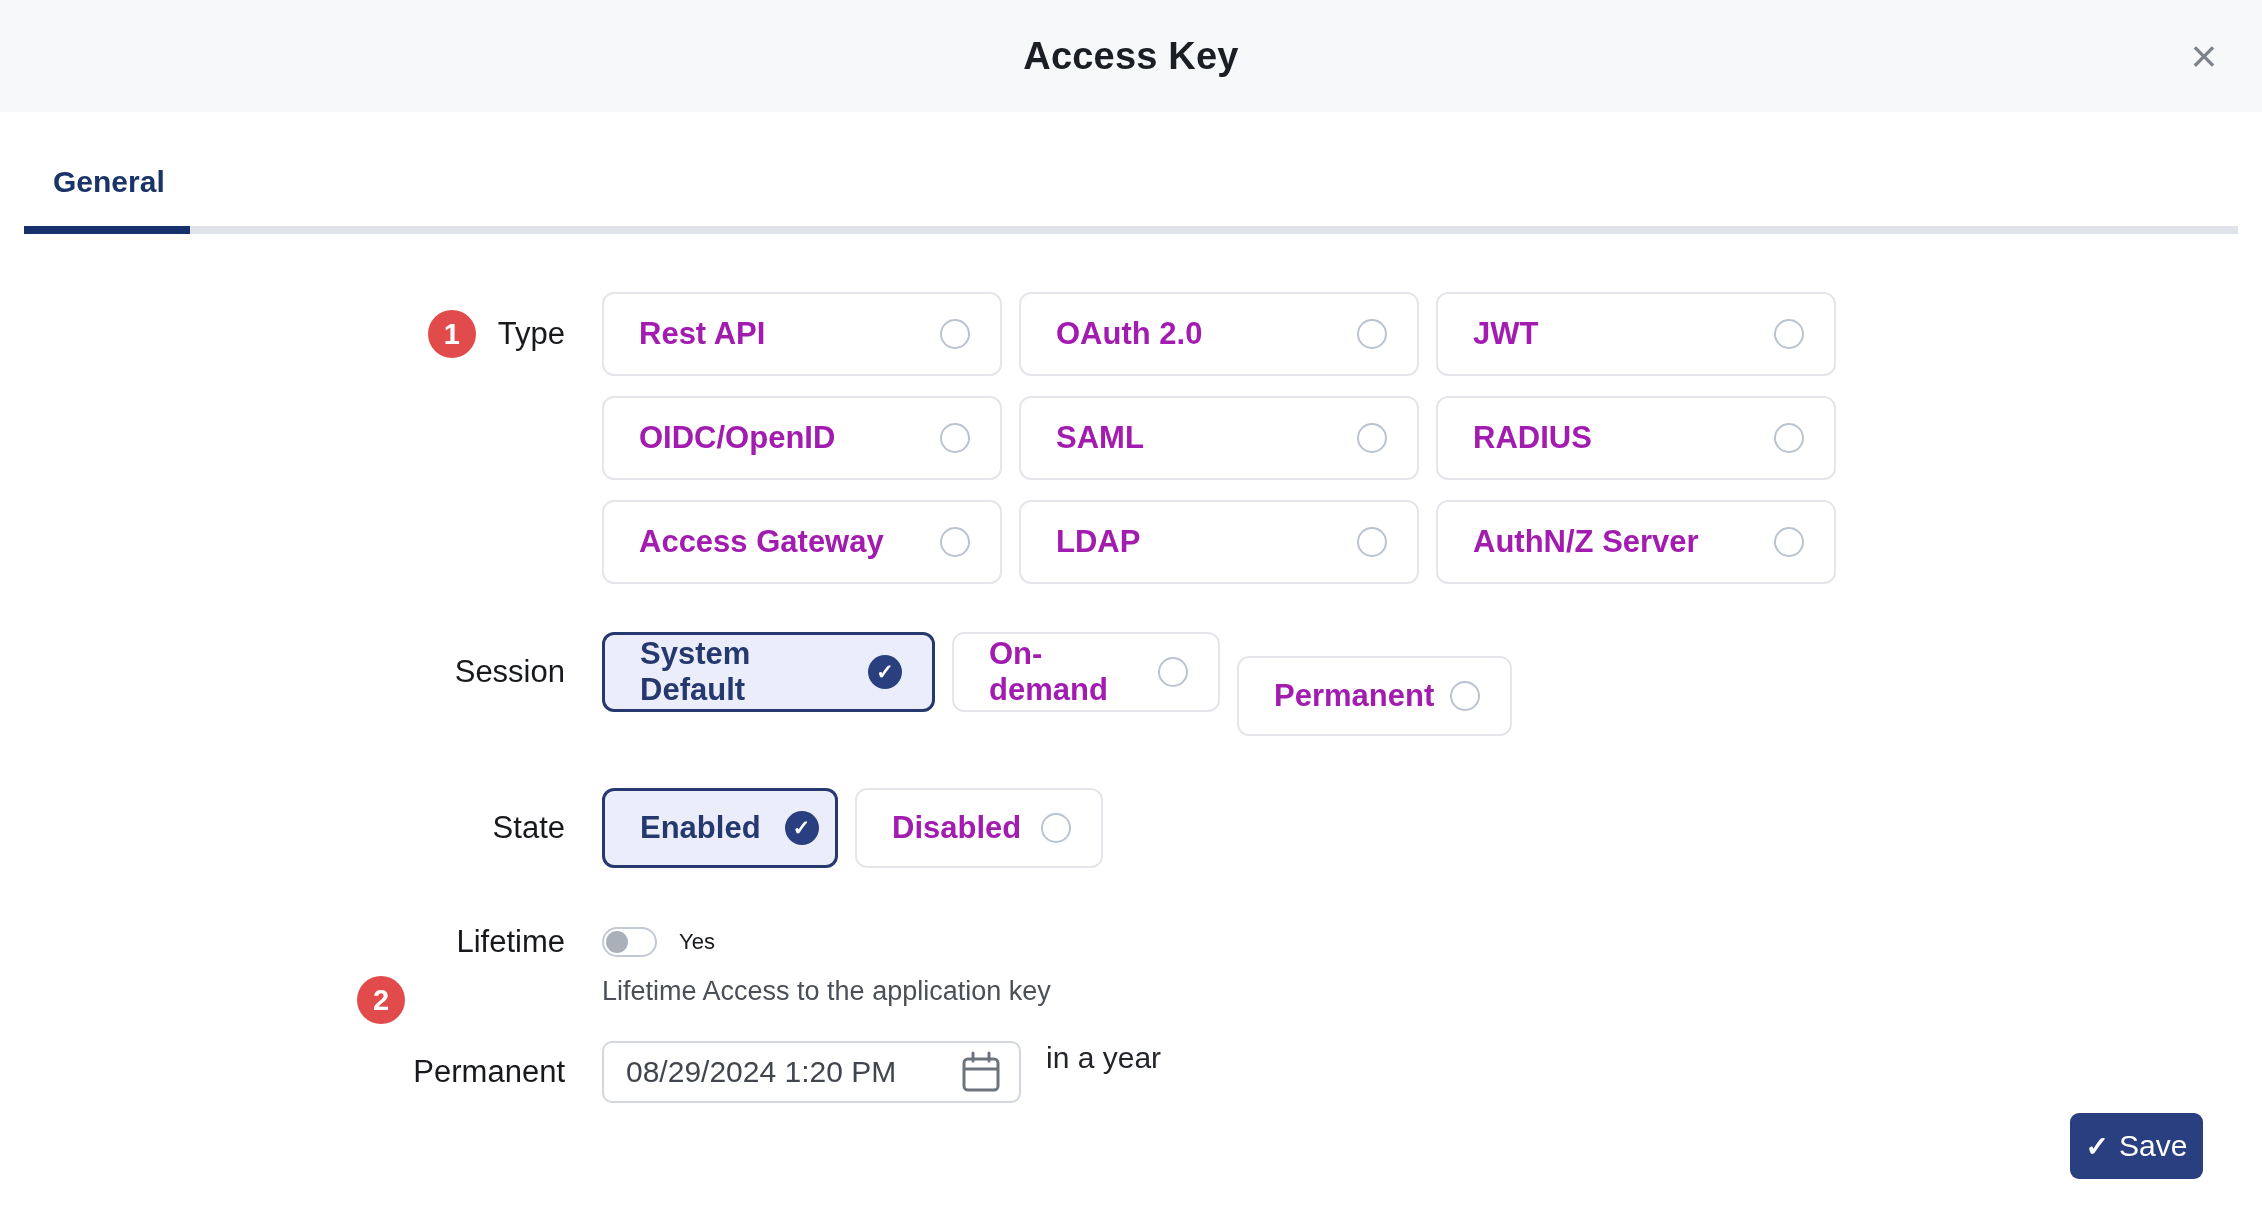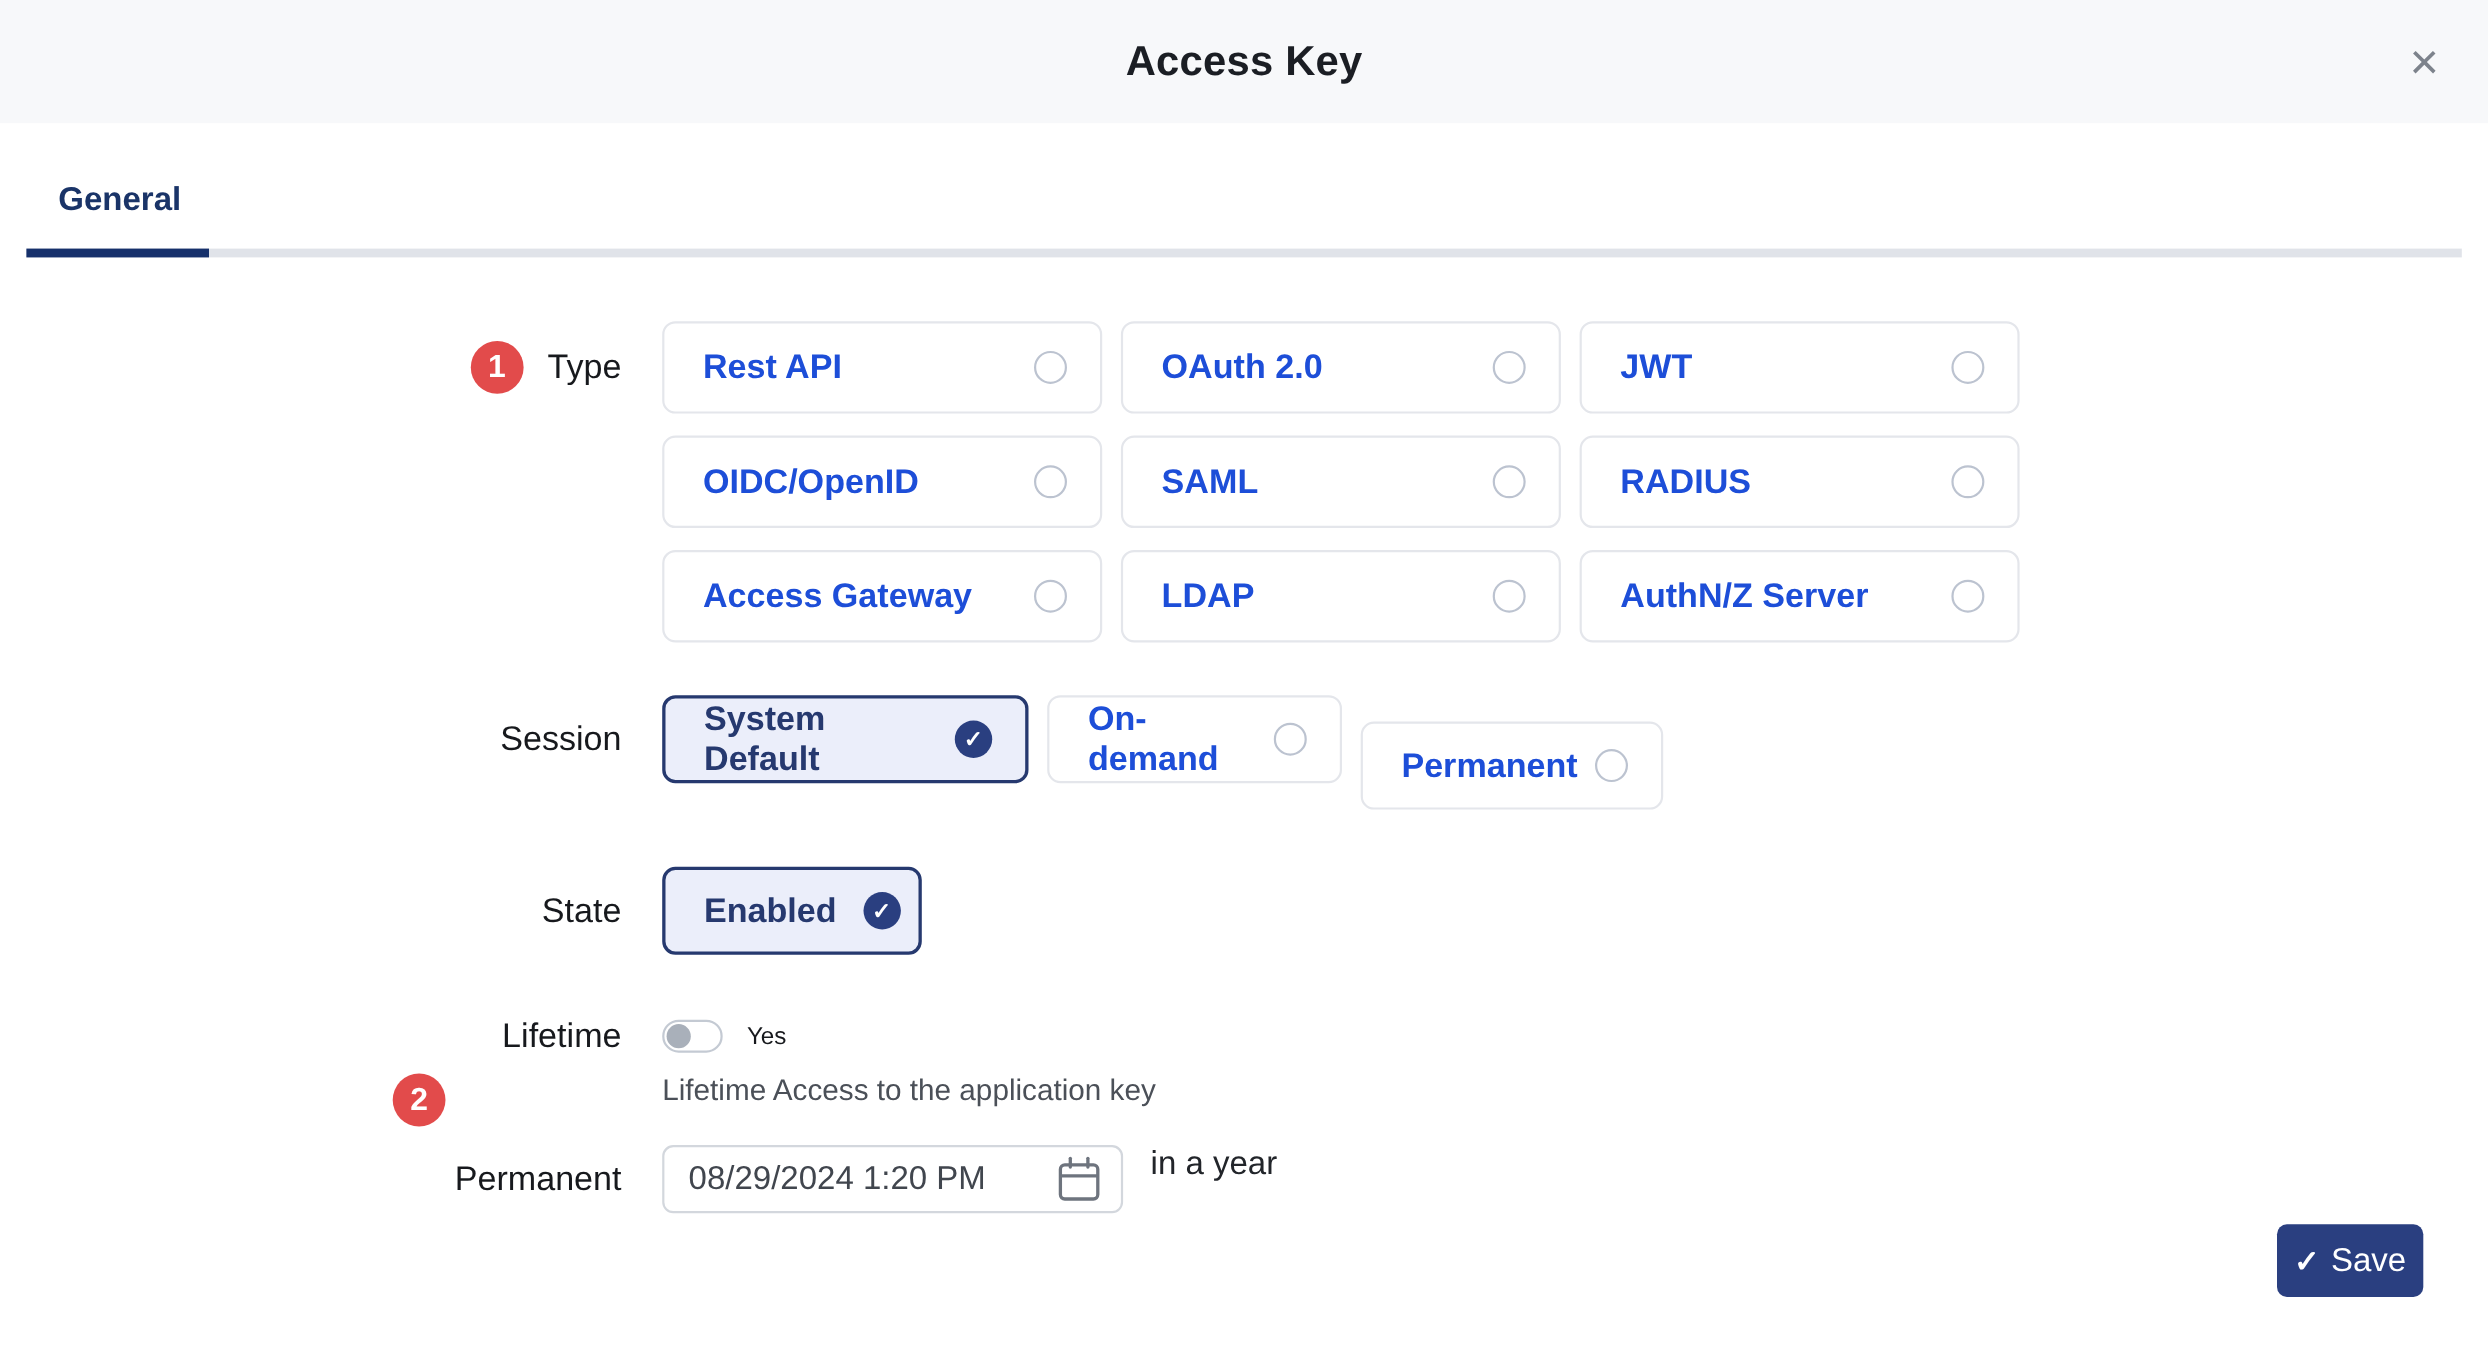--- a/index.html
+++ b/index.html
@@ -29,21 +29,21 @@
   .label-col { width:602px; padding-right:37px; display:flex; align-items:center;
     justify-content:flex-end; font-size:31px; color:#17191d; }
   .badge { width:48px; height:48px; border-radius:50%; background:#e24b4b; color:#ffffff;
     display:flex; align-items:center; justify-content:center;
     font-size:29px; font-weight:700; flex:none; }
 
   
   .card { background:#ffffff; border:2px solid #e4e6eb; border-radius:12px;
     display:flex; align-items:center; justify-content:space-between;
     padding:0 30px 0 35px; cursor:pointer; }
-  .card-text { font-size:31px; font-weight:700; color:#1d4ed8; }
+  .card-text { font-size:31px; font-weight:700; color:#a21caf; }
   .radio { width:30px; height:30px; border-radius:50%; border:2px solid #bcc3d0; background:#ffffff; flex:none; }
   .card.selected { border:3px solid #26396f; background:#ebeefa; }
   .card.selected .card-text { color:#26396f; }
   .check-circle { width:34px; height:34px; border-radius:50%; background:#2a3f80; color:#ffffff;
     display:flex; align-items:center; justify-content:center; font-size:21px; font-weight:700; flex:none; }
 
   
   .row-type { margin-top:29px; }
   .row-type .label-col { height:84px; }
   .type-label-wrap { display:flex; align-items:center; gap:22px; }
@@ -181,20 +181,24 @@
 
     <div class="row row-state">
       <div class="label-col">
         <span>State</span>
       </div>
       <div class="pill-row">
         <div class="card selected card-enabled">
           <span class="card-text">Enabled</span>
           <span class="check-circle">✓</span>
         </div>
+        <div class="card card-disabled">
+          <span class="card-text">Disabled</span>
+          <span class="radio"></span>
+        </div>
       </div>
     </div>
 
     <div class="row row-lifetime">
       <div class="badge badge-2">2</div>
       <div class="label-col">
         <span>Lifetime</span>
       </div>
       <div class="lifetime-col">
         <div class="toggle-line">

